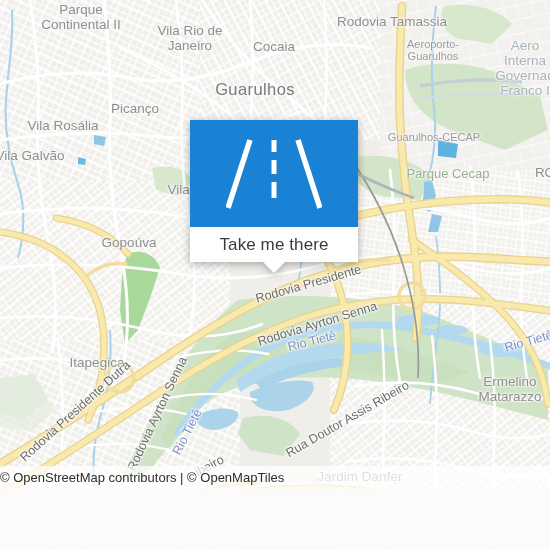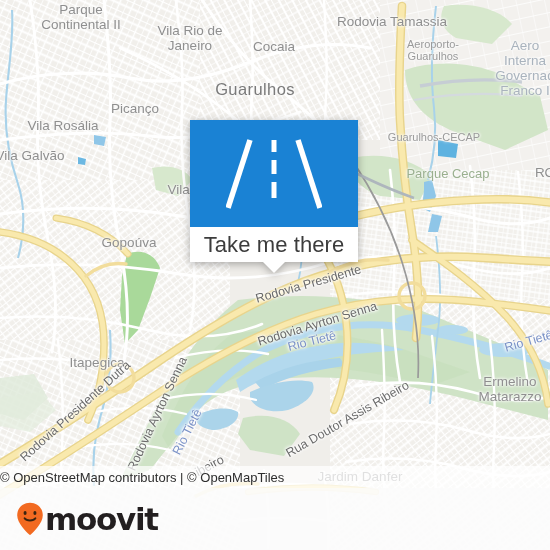--- a/index.html
+++ b/index.html
@@ -59,21 +59,21 @@
   }
   #callout-top{
     height:107px;background:#1a82d4;
     display:flex;align-items:center;justify-content:center;
   }
   #callout-bottom{
     height:35px;background:#fff;
     display:flex;align-items:center;justify-content:center;
   }
   #callout-label{
-    font-size:22px;color:#3c3c3c;letter-spacing:.1px;
+    font-size:17px;color:#3c3c3c;letter-spacing:.1px;
     font-family:"Liberation Sans", sans-serif;
   }
   #callout-tail{
     position:absolute;left:50%;top:142px;margin-left:-11px;
     width:0;height:0;
     border-left:11px solid transparent;
     border-right:11px solid transparent;
     border-top:11px solid #fff;
   }
   .road-icon{display:block;}
@@ -389,26 +389,15 @@
     </div>
     <div id="callout-tail"></div>
   </div>
 
   <div id="attrib">
     <span>© OpenStreetMap contributors | © OpenMapTiles</span>
   </div>
 
   <div id="bottombar">
 
-    <div id="logo">
-      <svg width="28" height="34" viewBox="0 0 28 34">
-        <path d="M14 0.8 C6.6 0.8 1.2 6.2 1.2 13.2 C1.2 21.2 10.2 29.4 13.2 32.6
-                 C13.6 33.1 14.4 33.1 14.8 32.6 C17.8 29.4 26.8 21.2 26.8 13.2
-                 C26.8 6.2 21.4 0.8 14 0.8 Z" fill="#f26a21"></path>
-        <ellipse cx="9.1" cy="11.1" rx="1.55" ry="2.0" fill="#3a2410"></ellipse>
-        <ellipse cx="18.9" cy="11.1" rx="1.55" ry="2.0" fill="#3a2410"></ellipse>
-        <path d="M8.6 16.3 C10.6 19.3 17.4 19.3 19.4 16.3" fill="none" stroke="#3a2410" stroke-width="1.9" stroke-linecap="round"></path>
-      </svg>
-      <span id="logo-text">moovit</span>
-    </div>
   </div>
 
 </div>
 
 </body></html>

